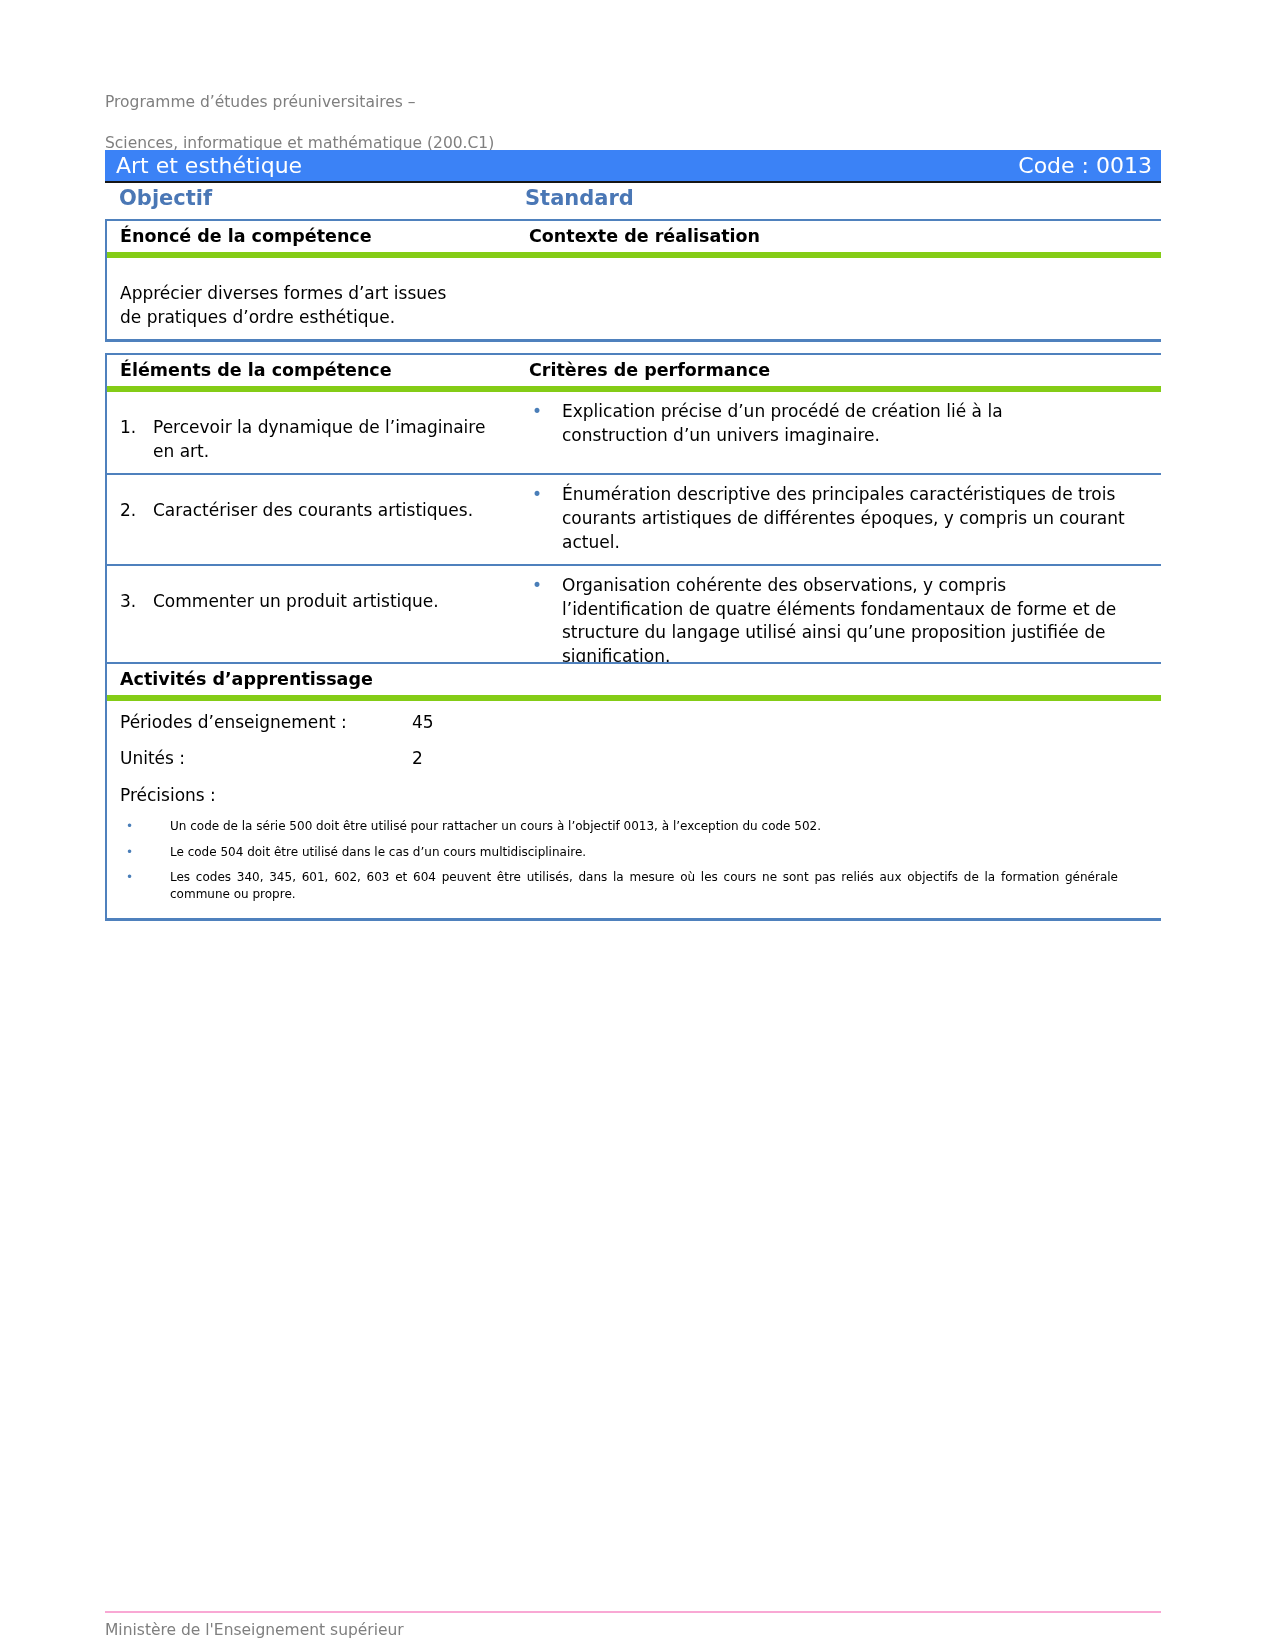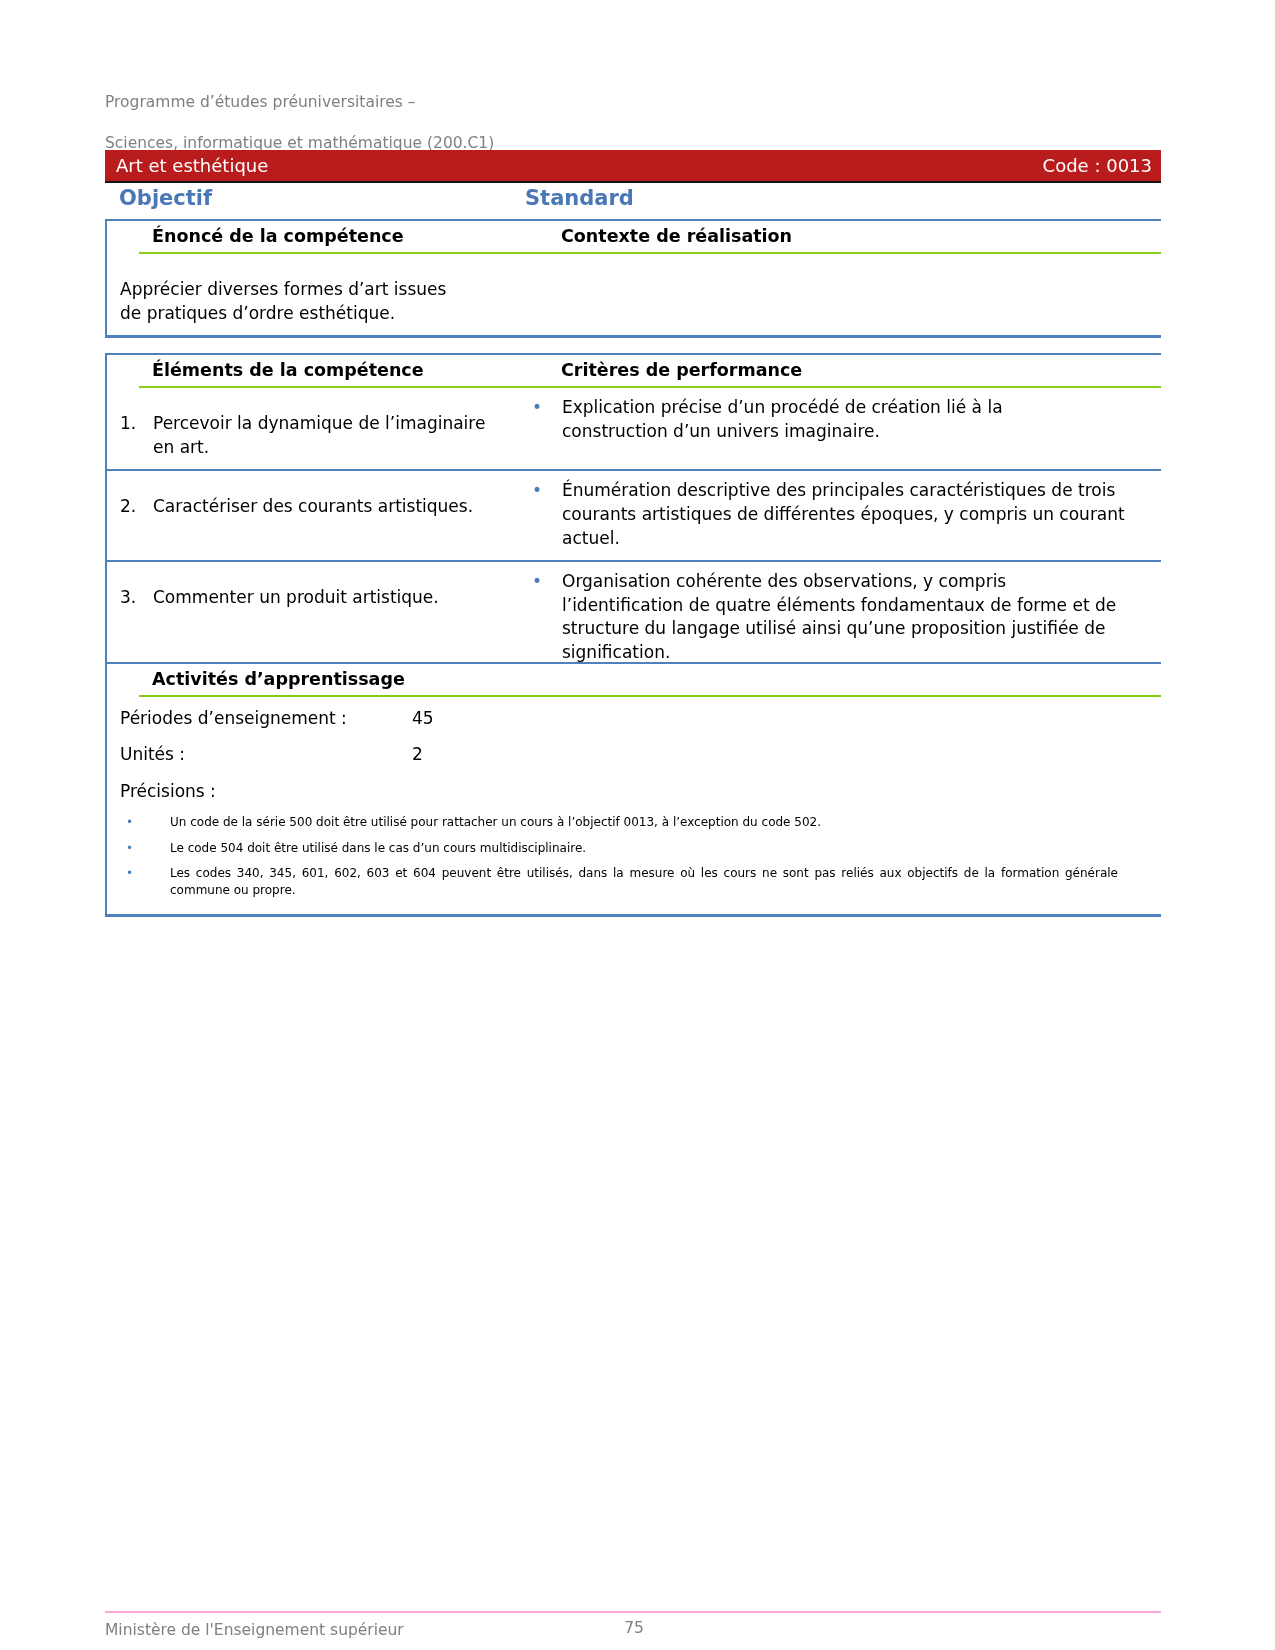--- a/index.html
+++ b/index.html
@@ -11,38 +11,38 @@
   .content { position:absolute; left:105px; width:1058px; }
 
   
   .doc-header { top:72px; display:flex; justify-content:space-between; align-items:flex-end;
     border-bottom:2px solid #161616; padding-bottom:7px;
     color:#7f7f7f; font-size:15.5px; line-height:1.32; }
   .doc-header .left  { white-space:pre-line; }
   .doc-header .right { text-align:right; }
 
   
-  .banner { top:150px; height:31px; background:#b91c1c; color:#ffffff;
+  .banner { top:150px; height:31px; background:#3b82f6; color:#ffffff;
     display:flex; justify-content:space-between; align-items:center;
-    padding:0 11px; box-sizing:border-box; font-size:18px; width:1058px; }
+    padding:0 11px; box-sizing:border-box; font-size:22px; width:1058px; }
 
   
   .col-heads { top:186px; display:flex; font-size:21px; font-weight:bold; color:#4a77b5; }
   .col-heads .lh { width:420px; box-sizing:border-box; padding-left:14px; }
   .col-heads .rh { flex:1; }
 
   
   .tbl { position:absolute; left:105px; width:1058px; box-sizing:border-box;
     border:2px solid #4f81bd; border-bottom-width:3px; background:#fff; }
   .t1 { top:219px; }
   .t2 { top:353px; }
   .t3 { top:662px; }
 
   .hdr-row { display:flex; font-weight:bold; font-size:17.5px;
-    padding:5px 0 6px 0; border-bottom:2px solid #84cc16;margin-left:32px; }
+    padding:5px 0 6px 0; border-bottom:6px solid #84cc16; }
   .hdr-row .hl { width:418px; box-sizing:border-box; padding-left:13px; }
   .hdr-row .hr { flex:1; padding-left:4px; }
 
   .body-row { display:flex; font-size:17px; line-height:1.39; }
   .body-row .cl { width:418px; box-sizing:border-box; padding:8px 10px 10px 13px;margin-top:16px; }
   .body-row .cr { flex:1; padding:8px 14px 10px 4px; }
   .rowsep { border-bottom:2px solid #4f81bd; }
 
   .stmt { max-width:352px; }
 
@@ -179,16 +179,15 @@
       </div>
       <div class="act-blt">
         <span class="dot"></span>
         <span class="btxt jst">Les codes 340, 345, 601, 602, 603 et 604 peuvent être utilisés, dans la mesure où les cours ne sont pas reliés aux objectifs de la formation générale commune ou propre.</span>
       </div>
     </div>
   </div>
 
   <div class="content doc-footer">
     <span class="fl">Ministère de l'Enseignement supérieur</span>
-    <span class="fc">75</span>
   </div>
 
 </div>
 
 </body></html>

